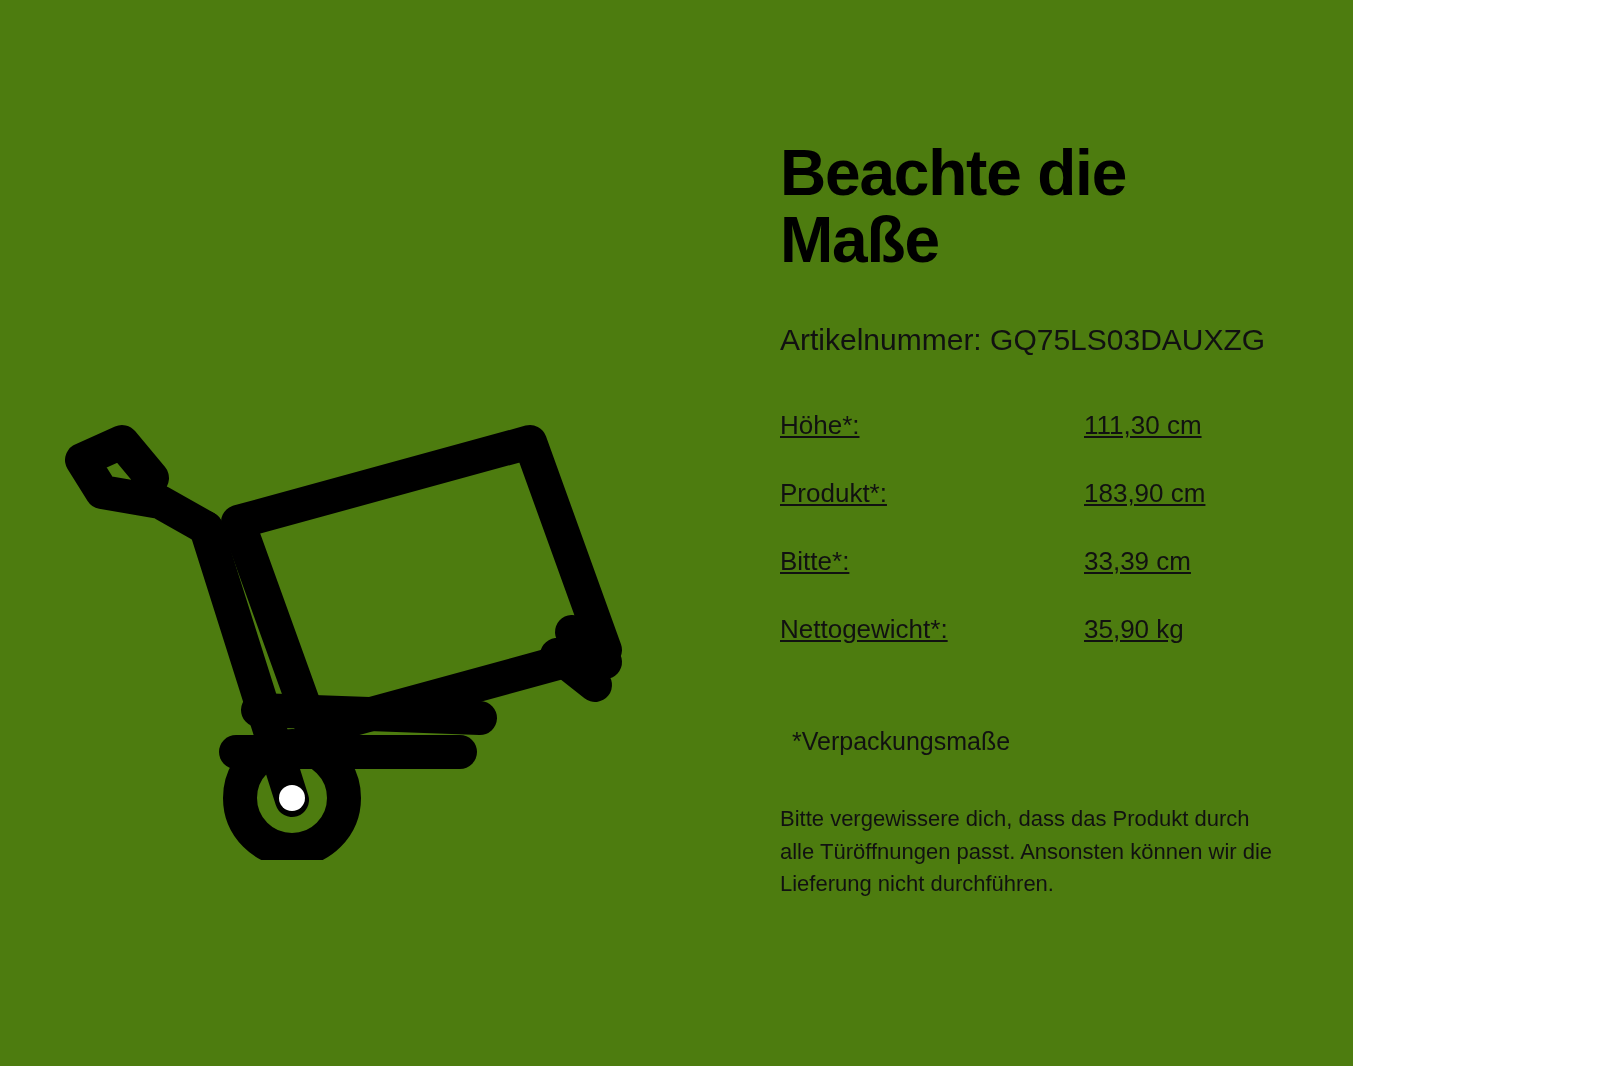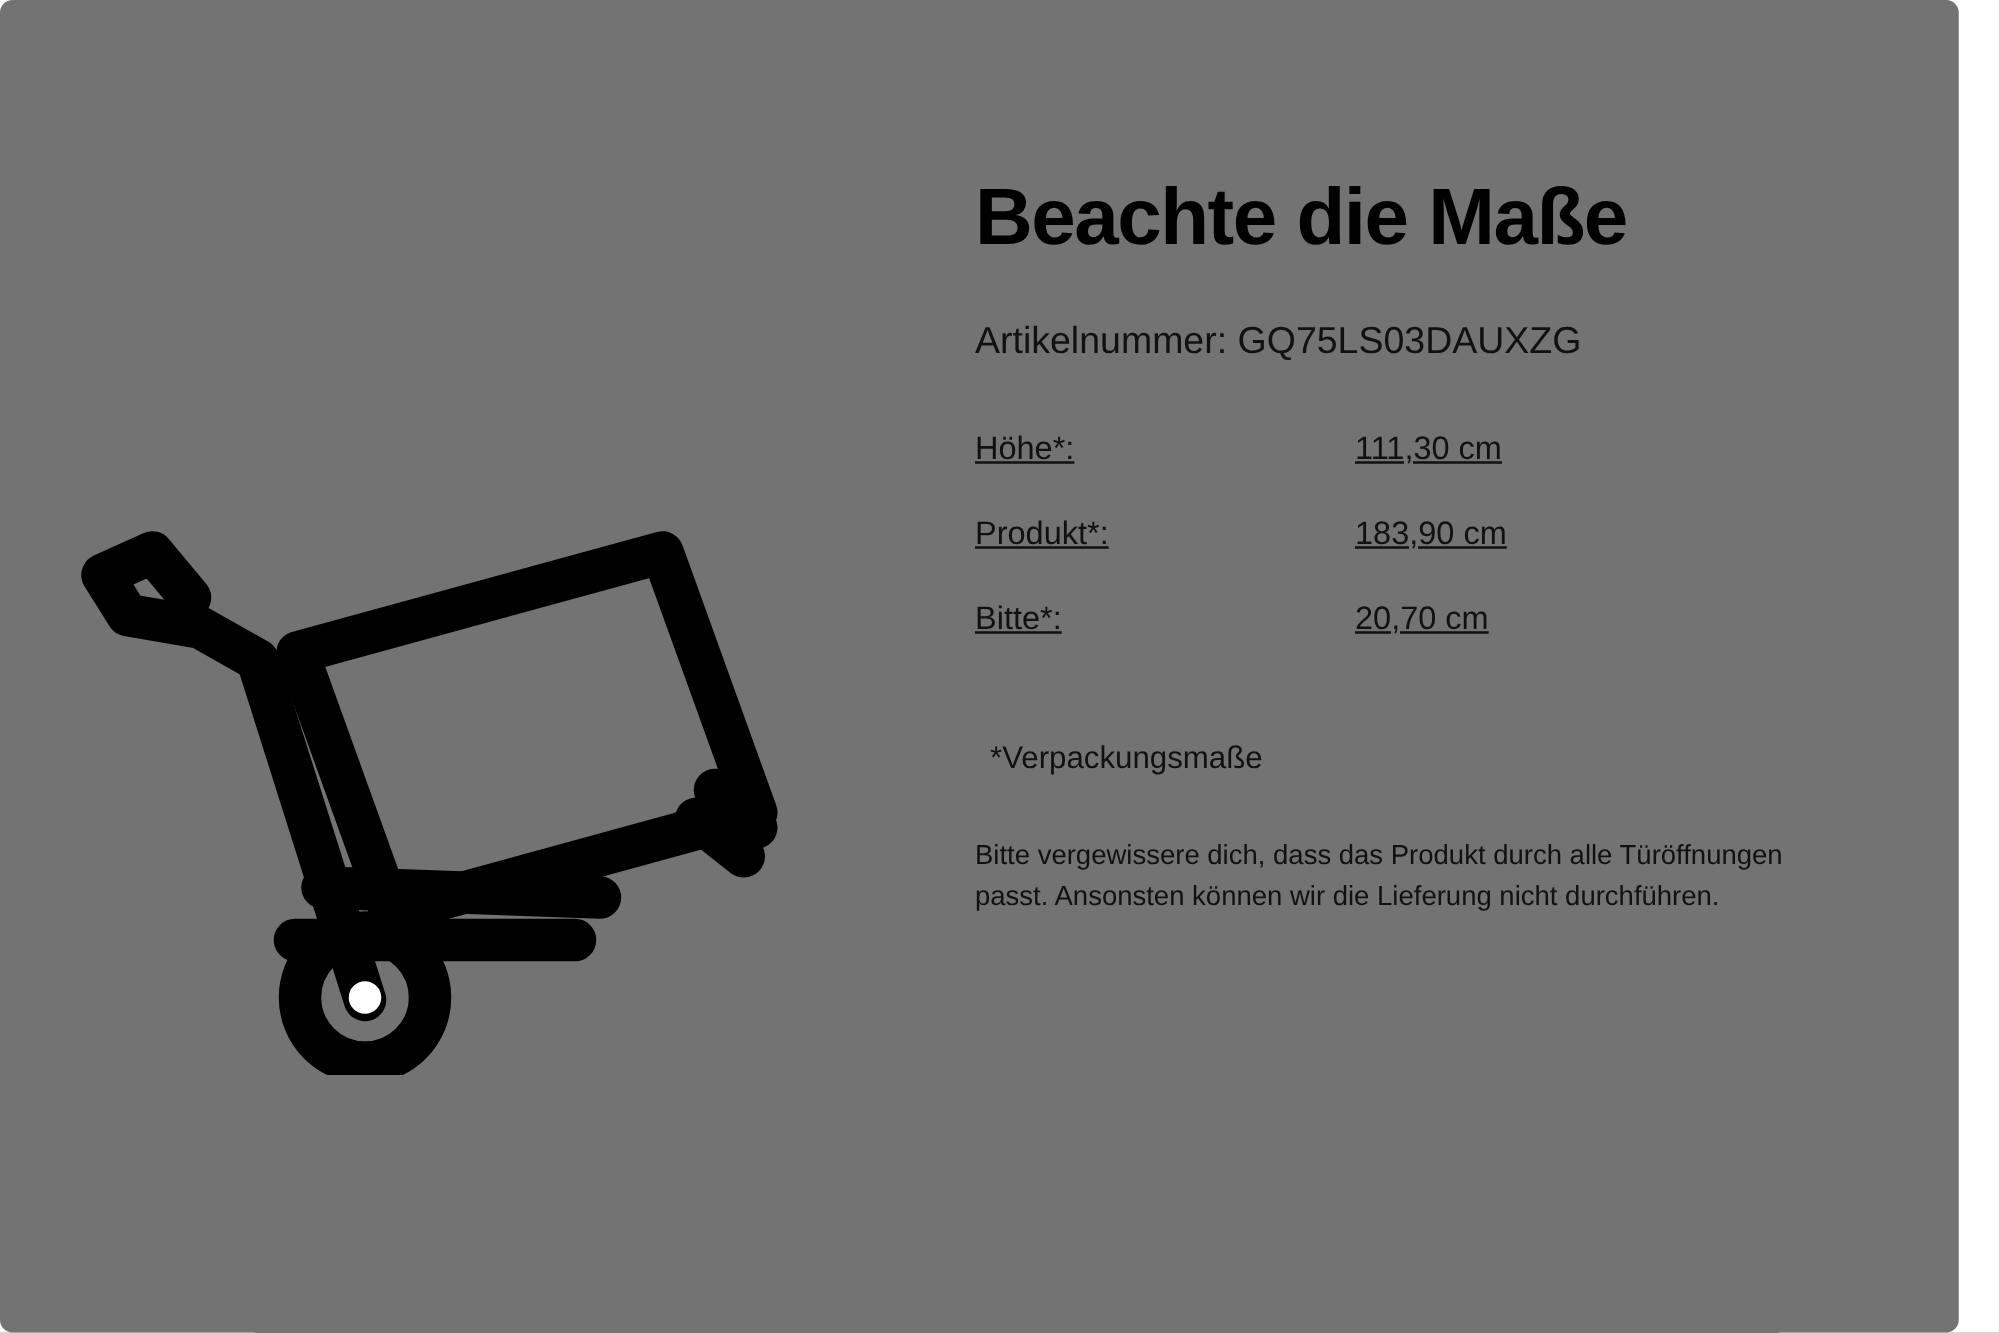--- a/index.html
+++ b/index.html
@@ -9,26 +9,25 @@
   }
   body {
     width: 1599px;
     height: 1066px;
     font-family: "Liberation Sans", sans-serif;
     color: #111111;
     overflow: hidden;
   }
   .page {
     position: relative;
-    width: 1567px;
+    width: 1353px;
     height: 1066px;
-    background: #737373;
+    background: #4d7c0f;
     display: flex;
     flex-direction: row;
-    border-radius: 10px;
   }
 
   
   .illustration-pane {
     width: 760px;
     height: 100%;
     position: relative;
     flex: 0 0 760px;
   }
   .trolley-icon {
@@ -138,21 +137,25 @@
         <tr>
           <td class="spec-label">Höhe*:</td>
           <td class="spec-value">111,30 cm</td>
         </tr>
         <tr>
           <td class="spec-label">Produkt*:</td>
           <td class="spec-value">183,90 cm</td>
         </tr>
         <tr>
           <td class="spec-label">Bitte*:</td>
-          <td class="spec-value">20,70 cm</td>
+          <td class="spec-value">33,39 cm</td>
+        </tr>
+        <tr>
+          <td class="spec-label">Nettogewicht*:</td>
+          <td class="spec-value">35,90 kg</td>
         </tr>
       </tbody>
     </table>
 
     <p class="footnote">*Verpackungsmaße</p>
 
     <p class="notice">Bitte vergewissere dich, dass das Produkt durch alle Türöffnungen passt. Ansonsten können wir die Lieferung nicht durchführen.</p>
   </div>
 
 </div>

